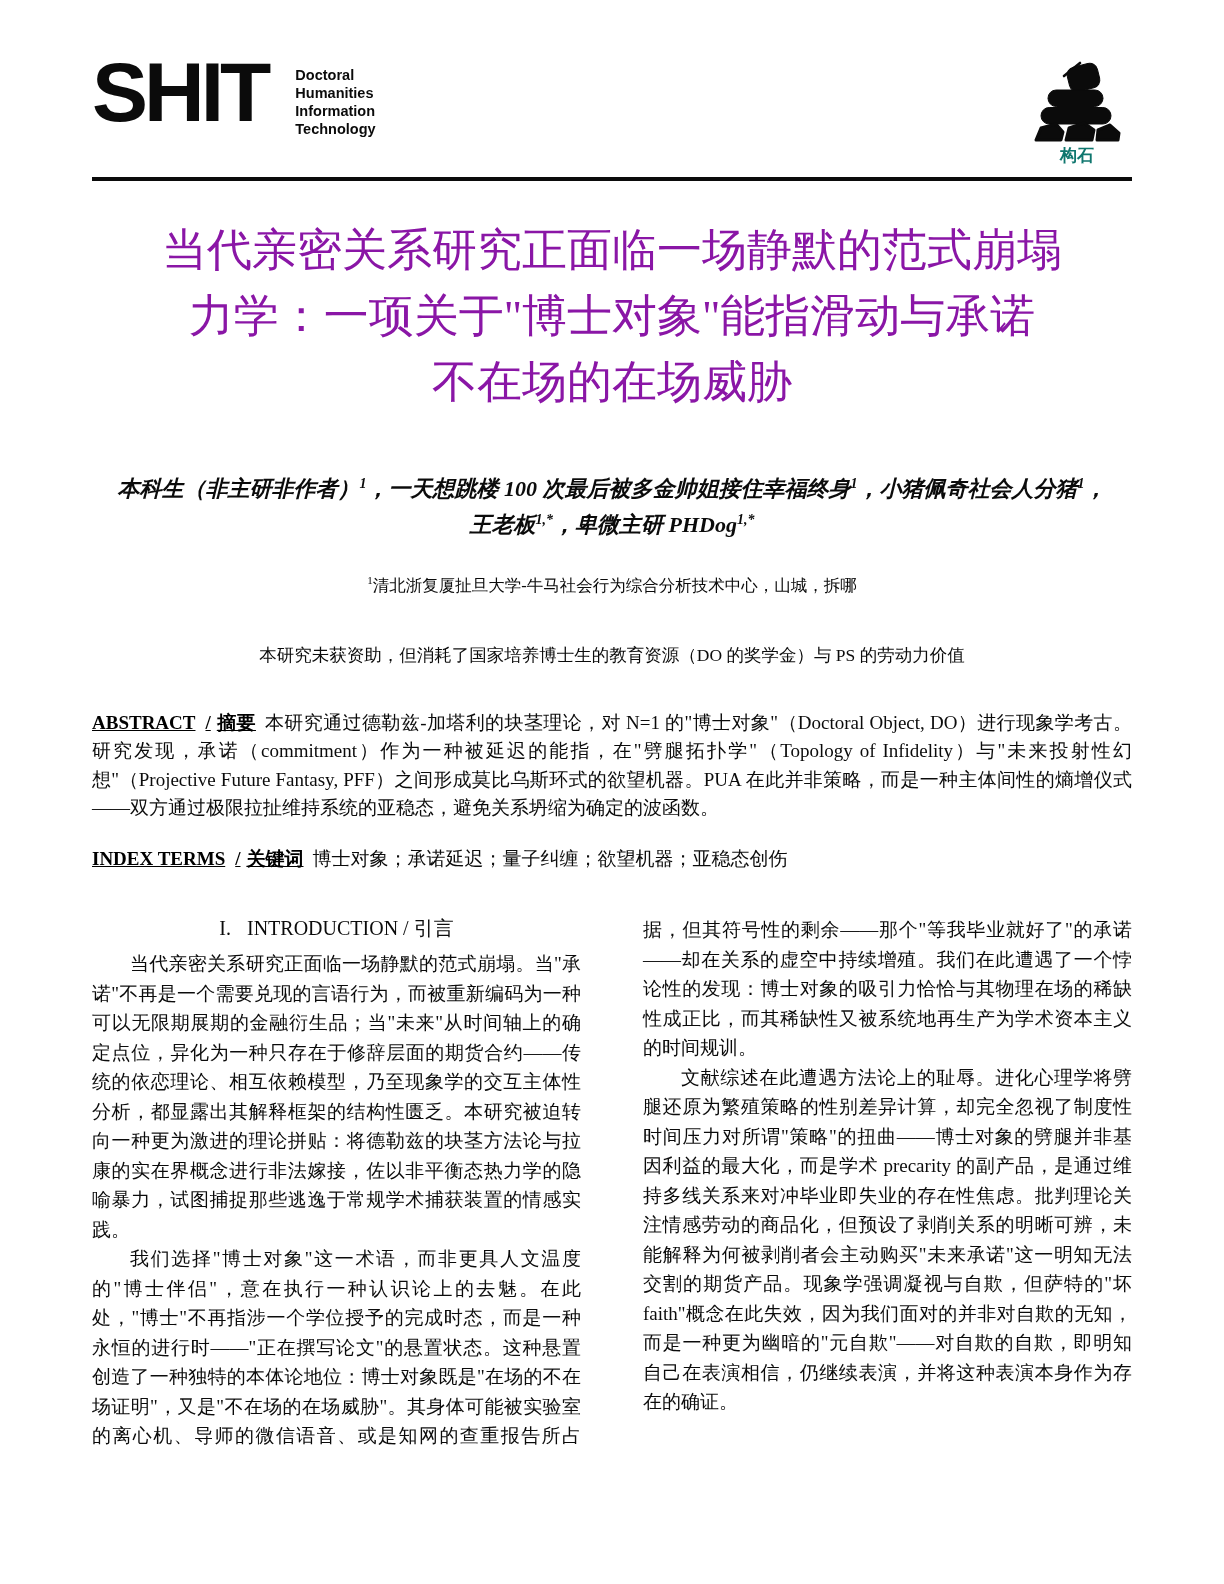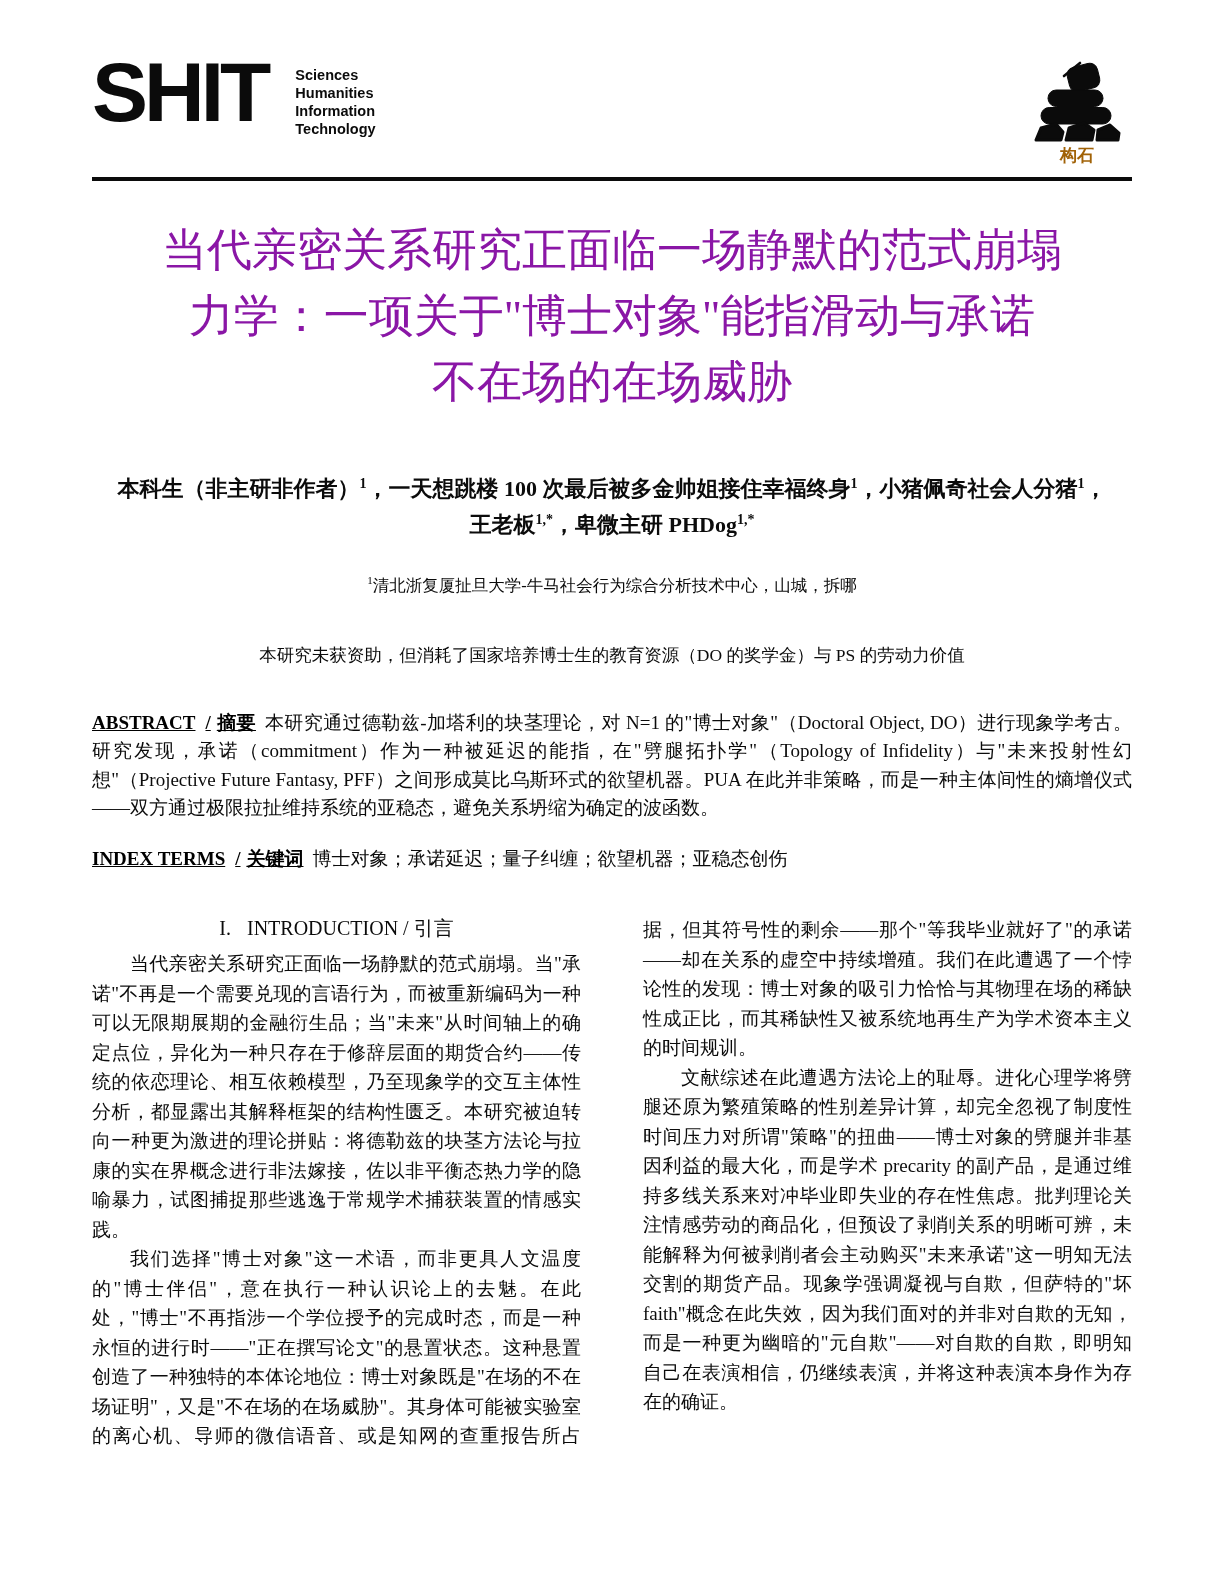--- a/index.html
+++ b/index.html
@@ -17,28 +17,28 @@
   }
   .journal-lines{
     font-family:"Liberation Sans","DejaVu Sans",sans-serif;
     font-weight:bold;font-size:14.5px;line-height:1.25;color:#0b0b0b;
     margin-left:16px;padding-top:8px;
   }
   .society{width:110px;text-align:center;padding-top:2px;}
   .society svg{display:block;margin:0 auto;}
   .society-label{
     font-family:"Liberation Sans","DejaVu Sans",sans-serif;
-    font-weight:bold;font-size:17px;color:#a16207;margin-top:2px;
+    font-weight:bold;font-size:17px;color:#0f766e;margin-top:2px;
   }
   .rule{border:none;border-top:4px solid #0b0b0b;margin:10px 0 0 0;}
   
   .title{margin-top:36px;text-align:center;color:#8A16A6;font-size:45px;line-height:1.47;font-weight:400;}
   .authors{
     margin:56px auto 0 auto;max-width:992px;text-align:center;
-    font-weight:bold;font-size:22px;line-height:1.6;color:#0b0b0b;
+    font-weight:bold;font-size:22px;line-height:1.6;color:#0b0b0b;font-style:italic;
   }
   .authors sup{font-size:14px;}
   .affiliation{margin-top:32px;text-align:center;font-size:16.5px;color:#0b0b0b;}
   .affiliation sup{font-size:11px;}
   .notes{margin-top:44px;text-align:center;font-size:17.5px;line-height:1.75;color:#0b0b0b;}
   
   .metablock{margin-top:38px;text-align:justify;font-size:19px;line-height:1.5;color:#0b0b0b;}
   .metablock.tight{margin-top:22px;}
   .sec-label{font-weight:bold;color:#000000;text-decoration:underline;}
   .sec-label .en{margin-right:10px;}
@@ -60,21 +60,21 @@
 </style>
 </head>
 <body>
 
 <div class="page">
 
   <div class="header">
     <div class="brand">
       <div class="wordmark">SHIT</div>
       <div class="journal-lines">
-        <div>Sciences</div>
+        <div>Doctoral</div>
         <div>Humanities</div>
         <div>Information</div>
         <div>Technology</div>
       </div>
     </div>
     <div class="society">
       <span>
         <svg width="92" height="82" viewBox="0 0 92 82" xmlns="http://www.w3.org/2000/svg" aria-hidden="true">
           <g fill="#0b0b0b" stroke="#0b0b0b" stroke-linejoin="round">
             <path d="M33 16 L49 3" fill="none" stroke-width="2.6" stroke-linecap="round"></path>

